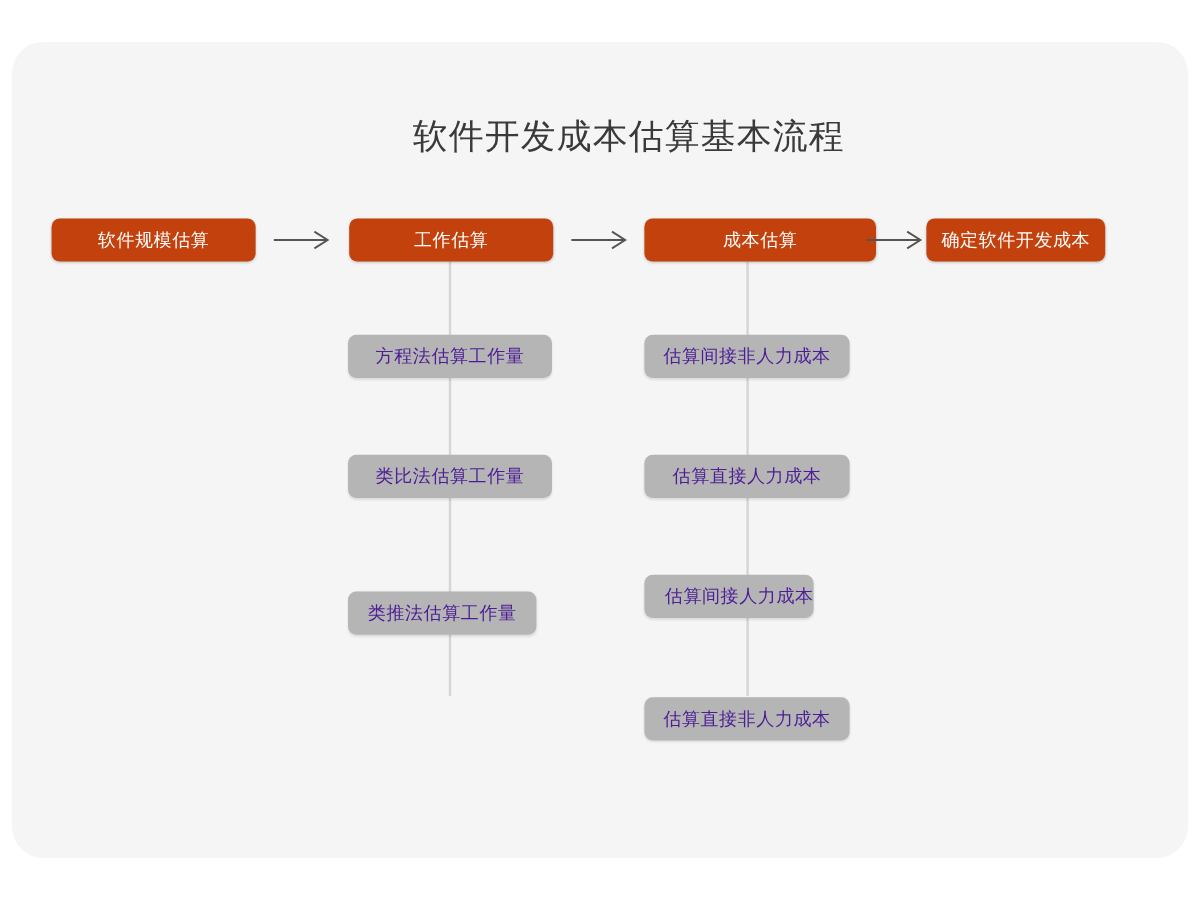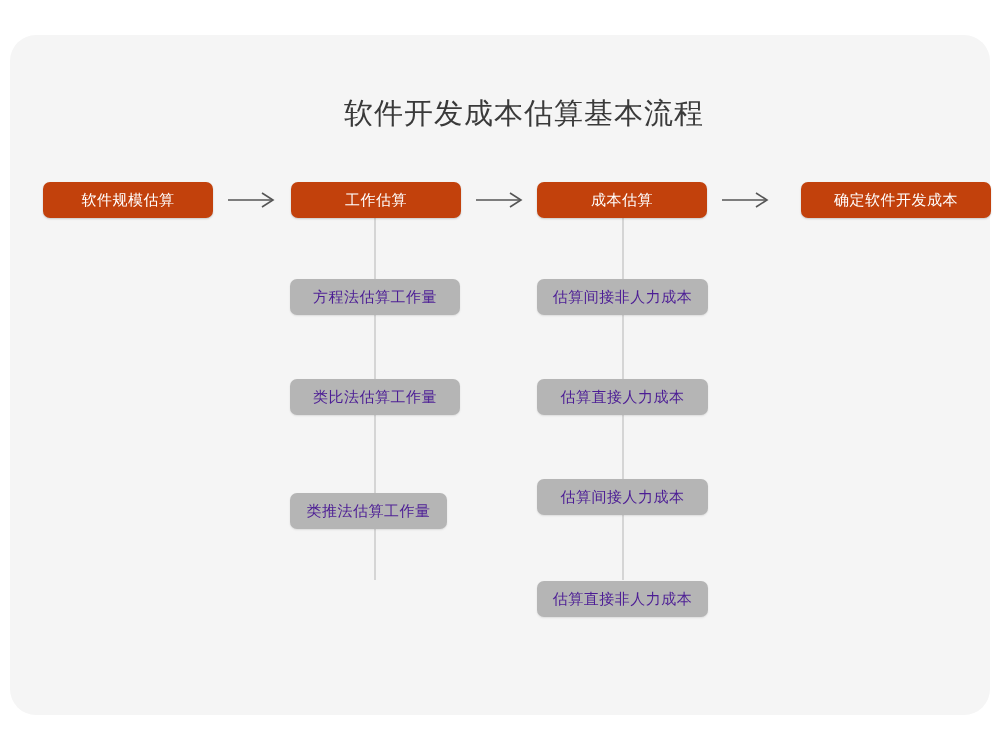--- a/index.html
+++ b/index.html
@@ -100,25 +100,25 @@
   <div class="connector" style="left:622px; top:218px; height:362px;"></div>
 
   <div class="node primary" style="left:43px; top:182px; width:170px;">
     <span>软件规模估算</span>
   </div>
 
   <div class="node primary" style="left:291px; top:182px; width:170px;">
     <span>工作估算</span>
   </div>
 
-  <div class="node primary" style="left:537px; top:182px; width:170px;">
+  <div class="node primary" style="left:537px; top:182px; width:193px;">
     <span>成本估算</span>
   </div>
 
-  <div class="node primary" style="left:801px; top:182px; width:190px;">
+  <div class="node primary" style="left:772px; top:182px; width:149px;">
     <span>确定软件开发成本</span>
   </div>
 
   <div class="arrow" style="left:228px; width:50px;">
     <svg width="50" height="20" viewBox="0 0 50 20">
       <line x1="0" y1="10" x2="44" y2="10" stroke="#555555" stroke-width="1.6"></line>
       <polyline points="34,3 45,10 34,17" fill="none" stroke="#555555" stroke-width="1.6"></polyline>
     </svg>
   </div>
 
@@ -149,21 +149,21 @@
   </div>
 
   <div class="node secondary" style="left:537px; top:379px; width:171px;">
     <span>估算直接人力成本</span>
   </div>
 
   <div class="node secondary" style="left:537px; top:279px; width:171px;">
     <span>估算间接非人力成本</span>
   </div>
 
-  <div class="node secondary" style="left:537px; top:479px; width:171px;">
+  <div class="node secondary" style="left:537px; top:479px; width:141px;justify-content:flex-end;">
     <span>估算间接人力成本</span>
   </div>
 
   <div class="node secondary" style="left:537px; top:581px; width:171px;">
     <span>估算直接非人力成本</span>
   </div>
 
 </div>
 
 </body></html>

